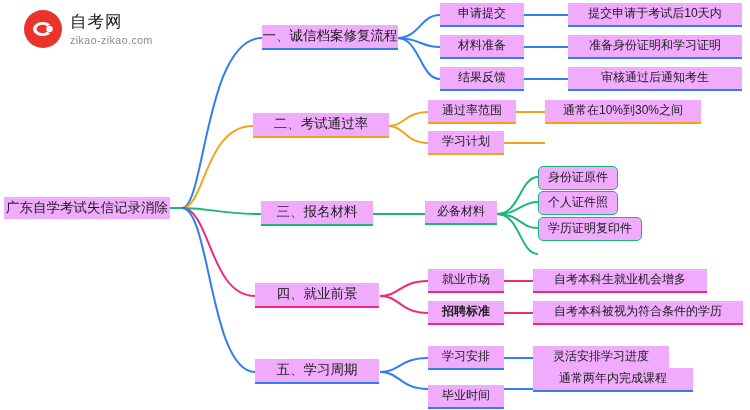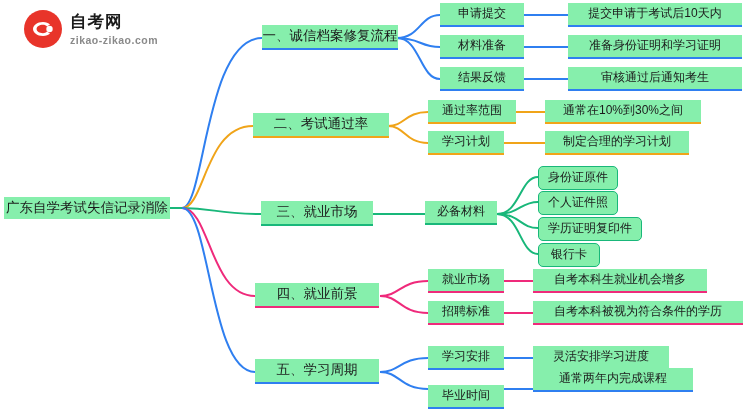--- a/index.html
+++ b/index.html
@@ -25,21 +25,21 @@
     width: 750px;
     height: 410px;
   }
   .node {
     position: absolute;
     box-sizing: border-box;
     white-space: nowrap;
     display: flex;
     align-items: center;
     justify-content: center;
-    background: #86efac;
+    background: #f0abfc;
   }
   .node-root {
     font-size: 13.5px;
     color: #1b1b1b;
     border: none;
     letter-spacing: 0px;
   }
   .node-l1 {
     font-size: 13.5px;
     color: #1b1b1b;
@@ -69,21 +69,20 @@
     border-bottom-style: solid;
     padding: 2px 4px 3px 4px;
   }
   
   #logo {
     position: absolute;
     left: 24px;
     top: 8px;
     width: 175px;
     height: 48px;
-    font-weight: bold;
   }
   #logo .mark {
     position: absolute;
     left: 0;
     top: 2px;
     width: 38px;
     height: 38px;
     border-radius: 50%;
     background: #e8342a;
   }
@@ -176,35 +175,33 @@
   <div class="node node-l3-plain" style="left:568px; top:3px; width:174px; border-color:#2f7ff0;">提交申请于考试后10天内</div>
   <div class="node node-l3-plain" style="left:568px; top:35px; width:174px; border-color:#2f7ff0;">准备身份证明和学习证明</div>
   <div class="node node-l3-plain" style="left:568px; top:67px; width:174px; border-color:#2f7ff0;">审核通过后通知考生</div>
 
   <div class="node node-l1" style="left:253px; top:113px; width:136px; border-color:#f0a419;">二、考试通过率</div>
 
   <div class="node node-l2" style="left:428px; top:100px; width:88px; border-color:#f0a419;">通过率范围</div>
   <div class="node node-l2" style="left:428px; top:131px; width:76px; border-color:#f0a419;">学习计划</div>
 
   <div class="node node-l3-plain" style="left:545px; top:100px; width:156px; border-color:#f0a419;">通常在10%到30%之间</div>
-  <div class="node node-l3-plain" style="left:545px; top:131px; width:144px; border-color:#f0a419;">制定合理的学习计划</div>
-
-  <div class="node node-l1" style="left:261px; top:201px; width:112px; border-color:#19b77a;">三、就业市场</div>
+
+  <div class="node node-l1" style="left:261px; top:201px; width:112px; border-color:#19b77a;">三、报名材料</div>
 
   <div class="node node-l2" style="left:425px; top:201px; width:72px; border-color:#19b77a;">必备材料</div>
 
   <div class="node node-l3" style="left:538px; top:166px; width:80px; border-color:#19b77a;">身份证原件</div>
   <div class="node node-l3" style="left:538px; top:191px; width:80px; border-color:#19b77a;">个人证件照</div>
   <div class="node node-l3" style="left:538px; top:217px; width:104px; border-color:#19b77a;">学历证明复印件</div>
-  <div class="node node-l3" style="left:538px; top:243px; width:62px; border-color:#19b77a;">银行卡</div>
 
   <div class="node node-l1" style="left:255px; top:283px; width:124px; border-color:#ef2a7b;font-family:Liberation Mono, monospace;">四、就业前景</div>
 
   <div class="node node-l2" style="left:428px; top:269px; width:76px; border-color:#ef2a7b;">就业市场</div>
-  <div class="node node-l2" style="left:428px; top:301px; width:76px; border-color:#ef2a7b;">招聘标准</div>
+  <div class="node node-l2" style="left:428px; top:301px; width:76px; border-color:#ef2a7b;font-weight:bold;">招聘标准</div>
 
   <div class="node node-l3-plain" style="left:533px; top:269px; width:174px; border-color:#ef2a7b;">自考本科生就业机会增多</div>
   <div class="node node-l3-plain" style="left:533px; top:301px; width:210px; border-color:#ef2a7b;">自考本科被视为符合条件的学历</div>
 
   <div class="node node-l1" style="left:255px; top:359px; width:124px; border-color:#2f7ff0;">五、学习周期</div>
 
   <div class="node node-l2" style="left:428px; top:346px; width:76px; border-color:#2f7ff0;">学习安排</div>
   <div class="node node-l2" style="left:428px; top:385px; width:76px; border-color:#2f7ff0;">毕业时间</div>
 
   <div class="node node-l3-plain" style="left:533px; top:346px; width:136px; border-color:#2f7ff0;">灵活安排学习进度</div>

